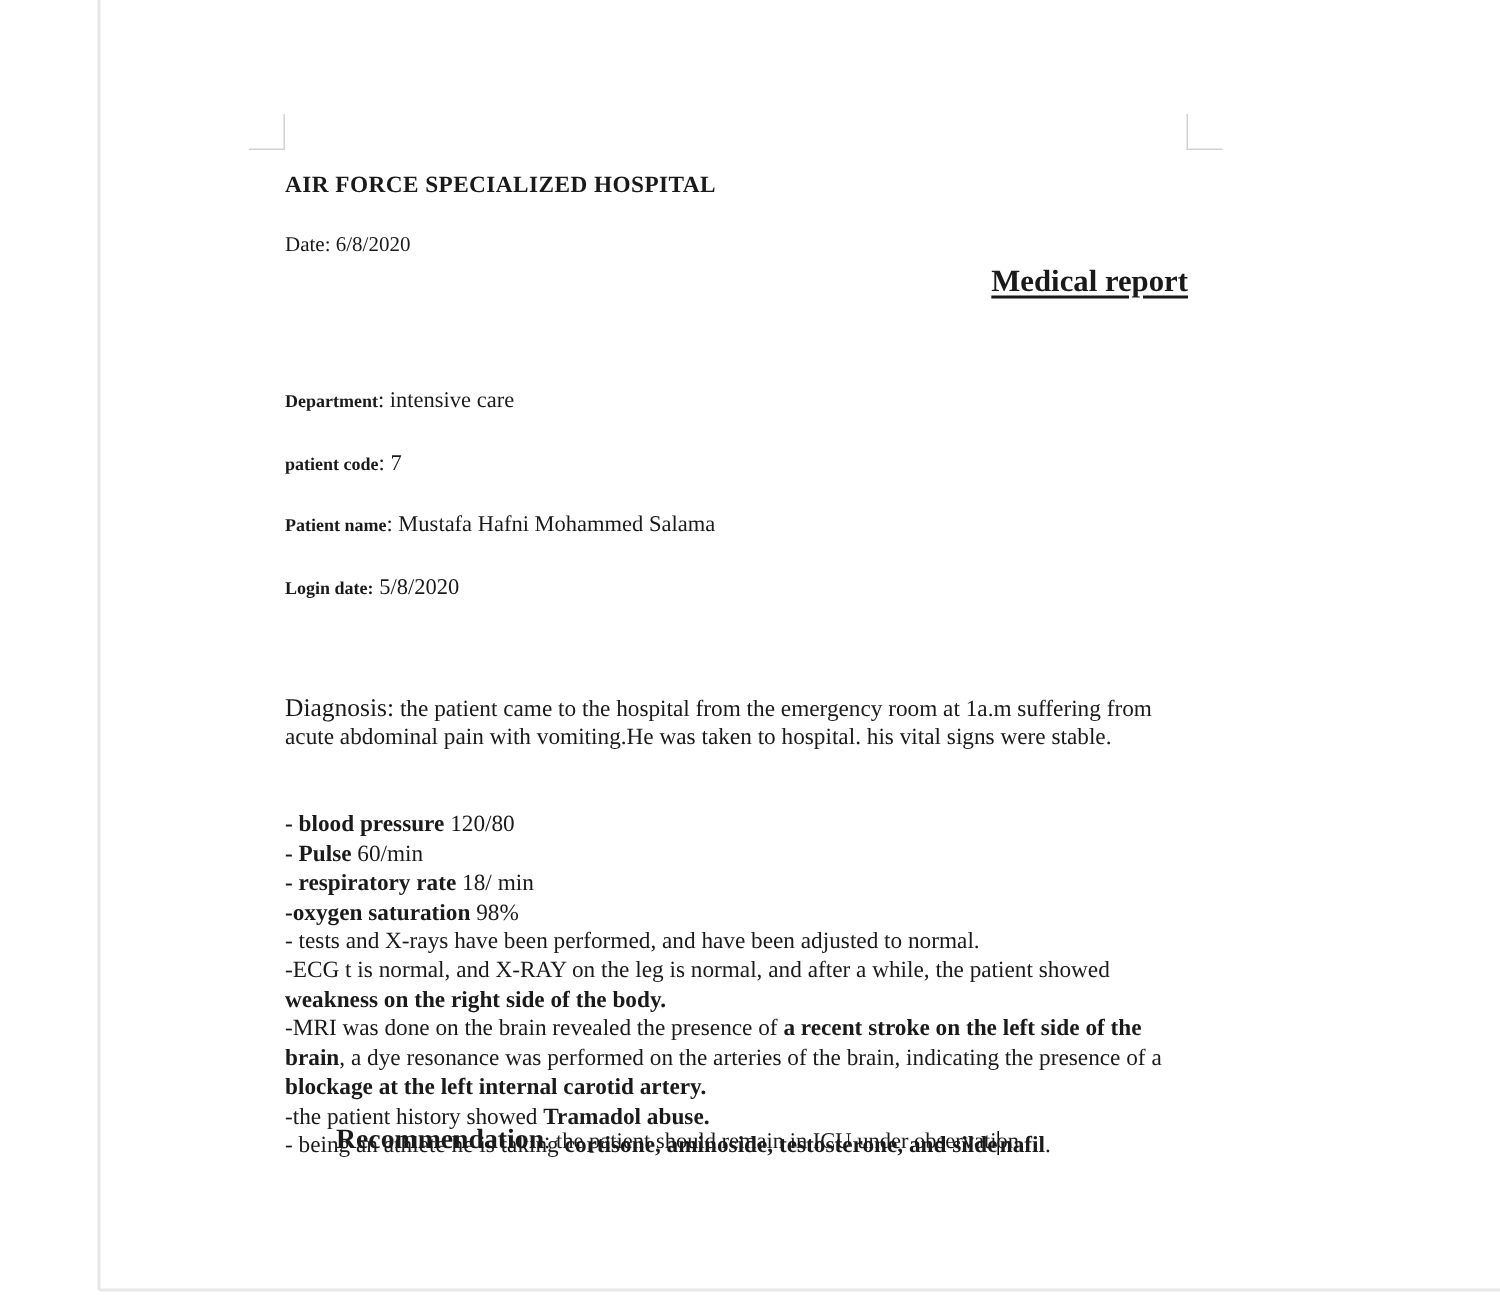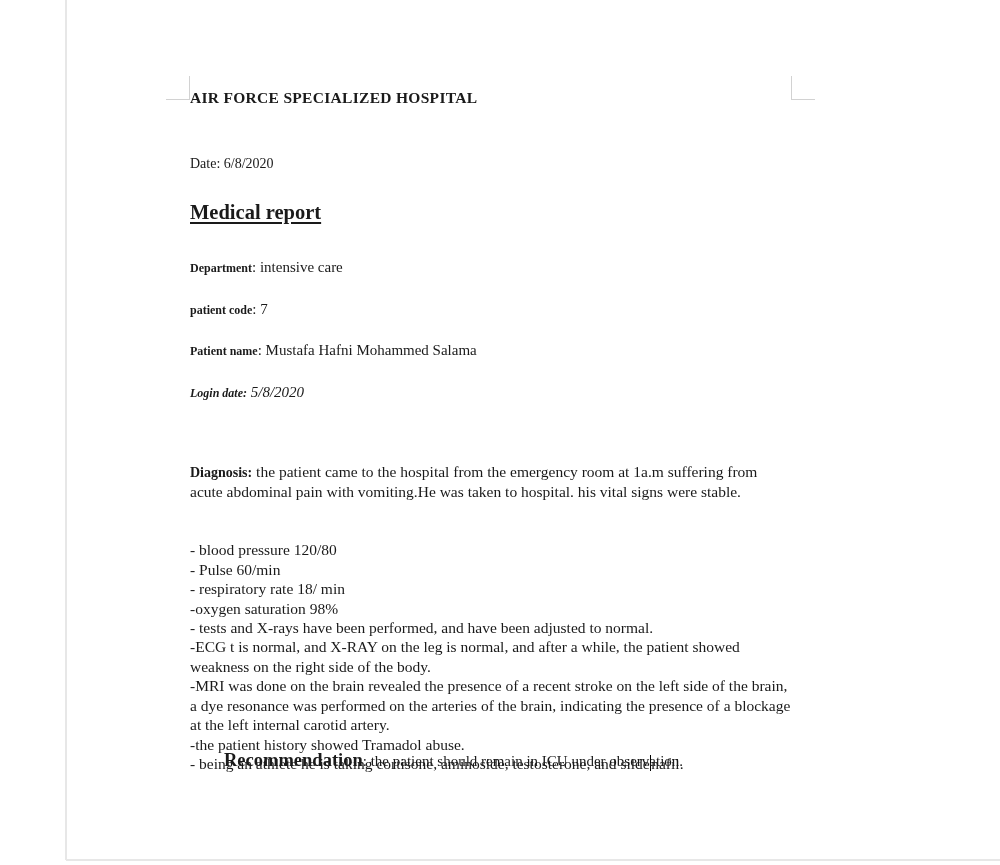--- a/index.html
+++ b/index.html
@@ -14,36 +14,36 @@
 
   .page-edge-left{position:absolute;left:65px;top:0;width:2px;height:860px;background:var(--edge);}
   .page-edge-bottom{position:absolute;left:66px;top:859px;width:934px;height:2px;background:var(--edge);}
 
   .crop{position:absolute;width:24px;height:24px;top:76px;}
   .crop.left{left:166px;border-right:1px solid var(--crop);border-bottom:1px solid var(--crop);}
   .crop.right{left:791px;border-left:1px solid var(--crop);border-bottom:1px solid var(--crop);}
 
   .content{position:absolute;left:190px;top:0;width:602px;height:865px;}
 
-  .hospital{position:absolute;top:89px;left:0;font-size:15.5px;font-weight:700;letter-spacing:.3px;white-space:pre;}
+  .hospital{position:absolute;top:115px;left:0;font-size:15.5px;font-weight:700;letter-spacing:.3px;white-space:pre;}
   .dateline{position:absolute;top:156px;left:0;font-size:14px;white-space:pre-wrap;}
-  .title{position:absolute;top:177px;left:0;width:100%;text-align:left;font-size:20.5px;font-weight:700;margin-top:24px;}
+  .title{position:absolute;top:177px;left:0;width:100%;text-align:right;font-size:20.5px;font-weight:700;}
   .title .u{text-decoration:underline;text-decoration-thickness:1.5px;text-underline-offset:3px;}
 
   .field{position:absolute;left:0;font-size:15px;line-height:20px;white-space:pre-wrap;}
   .field .lbl{font-size:12px;font-weight:700;line-height:20px;}
   .f-dept{top:257px;}
   .f-code{top:299px;}
   .f-name{top:340px;}
-  .f-login{top:382px;font-style:italic;}
+  .f-login{top:382px;}
 
   .diagnosis{position:absolute;top:423px;left:0;width:602px;font-size:15.5px;line-height:19.4px;white-space:pre-wrap;}
-  .diagnosis .dlbl{font-size:14px;font-weight:700;line-height:19.4px;}
+  .diagnosis .dlbl{font-size:17px;font-weight:400;line-height:19.4px;}
   .dline{min-height:19.4px;}
-  .b{font-weight:400;}
+  .b{font-weight:700;}
   .caret{display:inline-block;width:1.5px;height:16px;background:#000;vertical-align:-2px;}
 
   .rec{position:absolute;top:750px;left:0;font-size:15px;line-height:21px;white-space:pre-wrap;}
   .rec .rlbl{font-size:18.5px;font-weight:700;line-height:21px;margin-left:34px;}
 </style>
 </head>
 <body>
 
 <div class="page-edge-left"></div>
 <div class="page-edge-bottom"></div>

